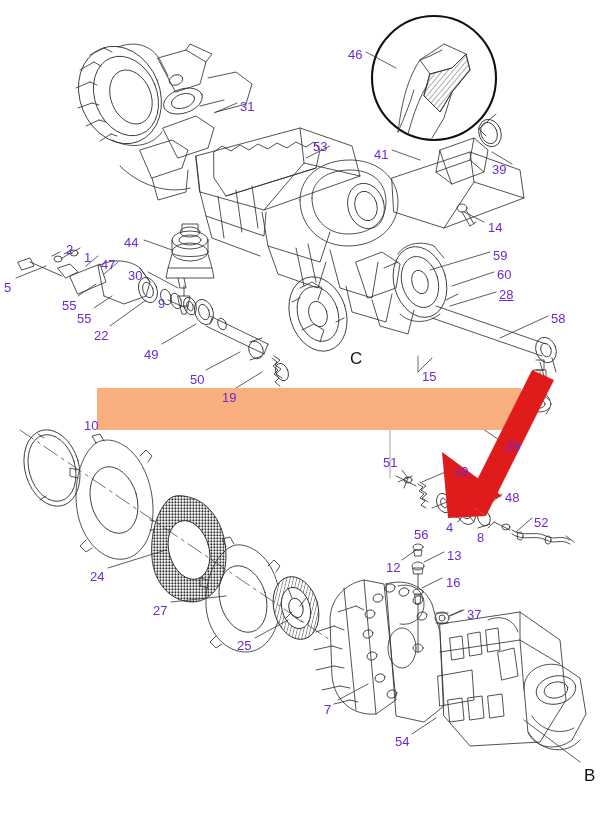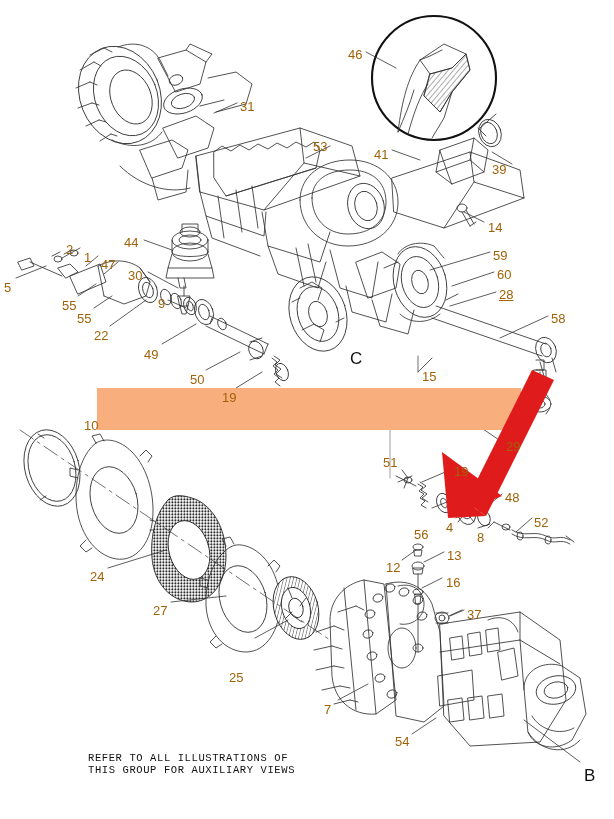--- a/index.html
+++ b/index.html
@@ -1,19 +1,19 @@
 <!DOCTYPE html>
 <html><head>
 <meta charset="utf-8">
 <style>
   html,body{margin:0;padding:0;background:#fff;}
   body{width:614px;height:819px;overflow:hidden;font-family:"Liberation Sans",sans-serif;}
   #sheet{position:relative;width:614px;height:819px;background:#ffffff;}
   #artwork{position:absolute;left:0;top:0;width:614px;height:819px;}
-  .callout{position:absolute;color:#a16207;font-family:"Liberation Sans",sans-serif;
+  .callout{position:absolute;color:#6d28d9;font-family:"Liberation Sans",sans-serif;
            font-size:13px;line-height:13px;white-space:nowrap;}
   .sect{position:absolute;color:#111;font-family:"Liberation Sans",sans-serif;
         font-size:17px;line-height:17px;}
   #watermark{position:absolute;left:97px;top:388px;width:424px;height:42px;
              background:#f9ae7d;}
   #wm-text{position:absolute;left:97px;top:388px;width:424px;height:42px;
            display:flex;align-items:center;justify-content:center;
            color:#8c8c8c;font-family:"Liberation Sans",sans-serif;
            font-size:27px;font-weight:bold;letter-spacing:7px;}
   #footer{position:absolute;left:88px;top:752px;color:#111;
@@ -421,37 +421,35 @@
       <div class="callout" style="left: 488px; top: 221px;">14</div>
       <div class="callout" style="left: 493px; top: 249px;">59</div>
       <div class="callout" style="left: 497px; top: 268px;">60</div>
       <div class="callout" style="left: 499px; top: 288px; text-decoration: underline;">28</div>
       <div class="callout" style="left: 551px; top: 312px;">58</div>
       <div class="callout" style="left: 422px; top: 370px;">15</div>
       <div class="callout" style="left: 506px; top: 440px;">29</div>
       <div class="callout" style="left: 84px; top: 419px;">10</div>
       <div class="callout" style="left: 90px; top: 570px;">24</div>
       <div class="callout" style="left: 153px; top: 604px;">27</div>
-      <div class="callout" style="left: 229px; top: 639px; margin-top: 32px;">25</div>
+      <div class="callout" style="left: 237px; top: 639px;">25</div>
       <div class="callout" style="left: 383px; top: 456px;">51</div>
       <div class="callout" style="left: 454px; top: 465px;">19</div>
       <div class="callout" style="left: 414px; top: 528px;">56</div>
       <div class="callout" style="left: 446px; top: 521px;">4</div>
       <div class="callout" style="left: 477px; top: 531px;">8</div>
       <div class="callout" style="left: 505px; top: 491px;">48</div>
       <div class="callout" style="left: 534px; top: 516px;">52</div>
       <div class="callout" style="left: 386px; top: 561px;">12</div>
       <div class="callout" style="left: 447px; top: 549px;">13</div>
       <div class="callout" style="left: 446px; top: 576px;">16</div>
       <div class="callout" style="left: 467px; top: 608px;">37</div>
       <div class="callout" style="left: 324px; top: 703px;">7</div>
       <div class="callout" style="left: 395px; top: 735px;">54</div>
     </div>
 
   <div id="section-layer">
       <div class="sect" style="left: 350px; top: 350px;">C</div>
       <div class="sect" style="left: 584px; top: 767px;">B</div>
     </div>
 
-  <div id="footer"><span>REFER TO ALL ILLUSTRATIONS OF</span>
-<span>THIS GROUP FOR AUXILIARY VIEWS</span></div>
 
 </div>
 
 </body></html>

